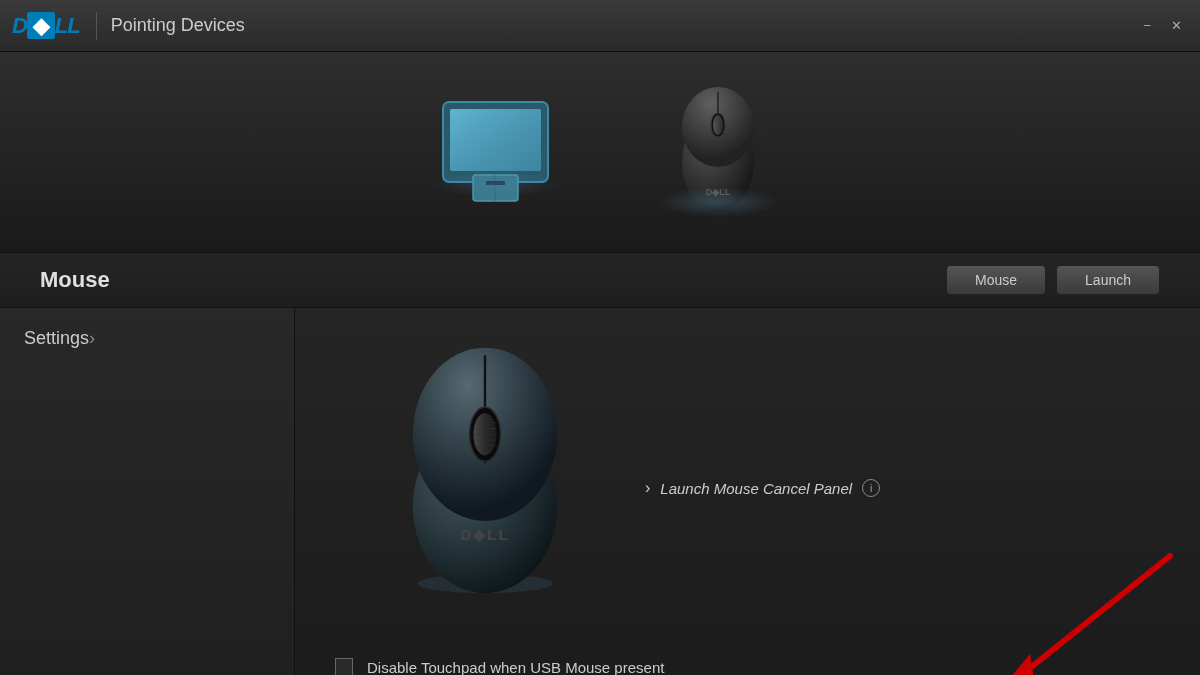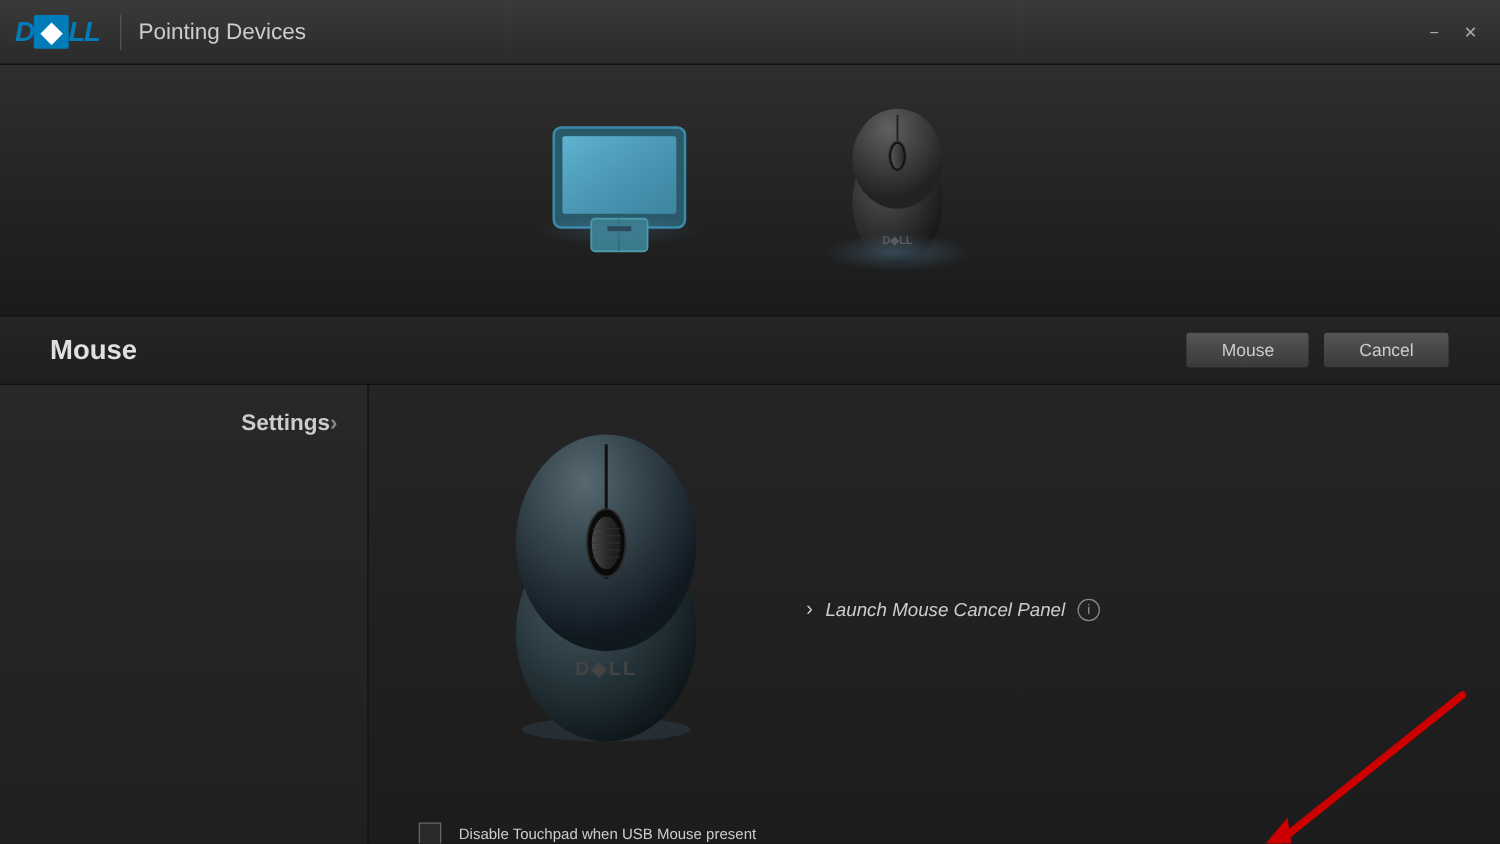--- a/index.html
+++ b/index.html
@@ -146,26 +146,26 @@
       background: linear-gradient(180deg, #282828 0%, #202020 100%);
       flex-shrink: 0;
       display: flex;
       flex-direction: column;
       border-right: 1px solid #111;
     }
 
     .sidebar-item {
       display: flex;
       align-items: center;
-      justify-content: flex-end;
+      justify-content: flex-start;
       padding: 20px 24px;
       cursor: pointer;
       color: #ccc;
       font-size: 18px;
-      font-weight: 700;
+      font-weight: 400;
     }
 
     .sidebar-chevron {
       color: #888;
       font-size: 18px;
     }
 
     
     .right-panel {
       flex: 1;
@@ -254,21 +254,21 @@
       width: 18px;
       height: 18px;
       border: 1px solid #666;
       background: #2a2a2a;
       flex-shrink: 0;
       cursor: pointer;
     }
 
     .checkbox-label {
       color: #ccc;
-      font-size: 12px;
+      font-size: 15px;
     }
 
     
     .red-arrow {
       position: absolute;
       bottom: 10px;
       right: 40px;
       pointer-events: none;
     }
 
@@ -355,21 +355,21 @@
         </linearGradient>
       </defs>
     </svg>
   </div>
 </div>
 
 <div class="title-buttons-row">
   <div class="device-title">Mouse</div>
   <div class="action-buttons">
     <button class="action-btn">Mouse</button>
-    <button class="action-btn">Cancel</button>
+    <button class="action-btn">Launch</button>
   </div>
 </div>
 
 <div class="main-content">
 
   <div class="sidebar">
     <div class="sidebar-item">
       <span>Settings</span>
       <span class="sidebar-chevron">›</span>
     </div>

